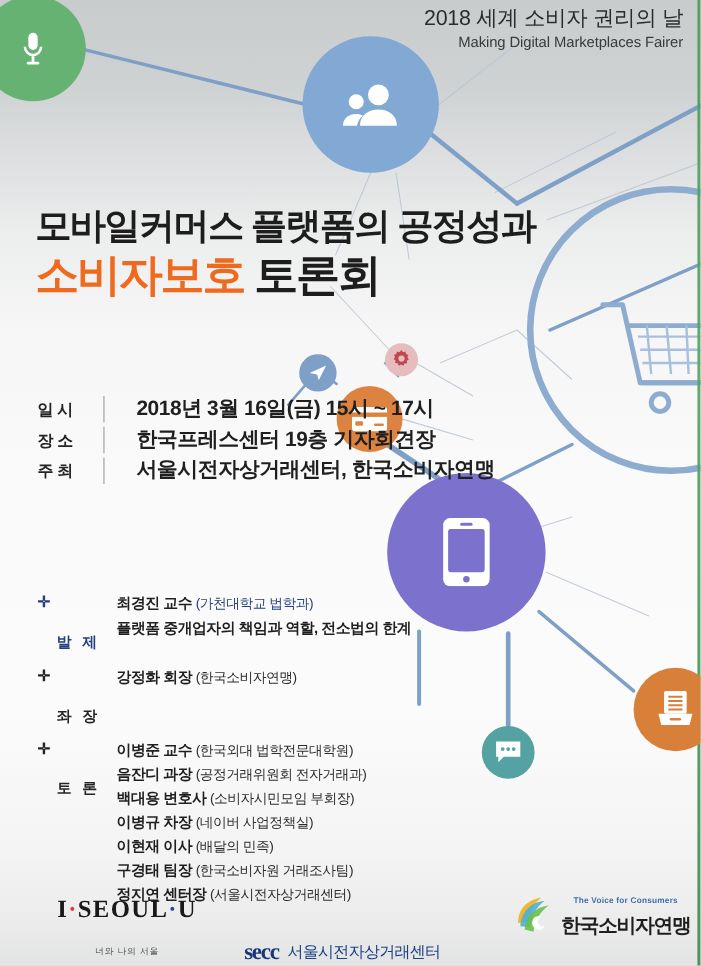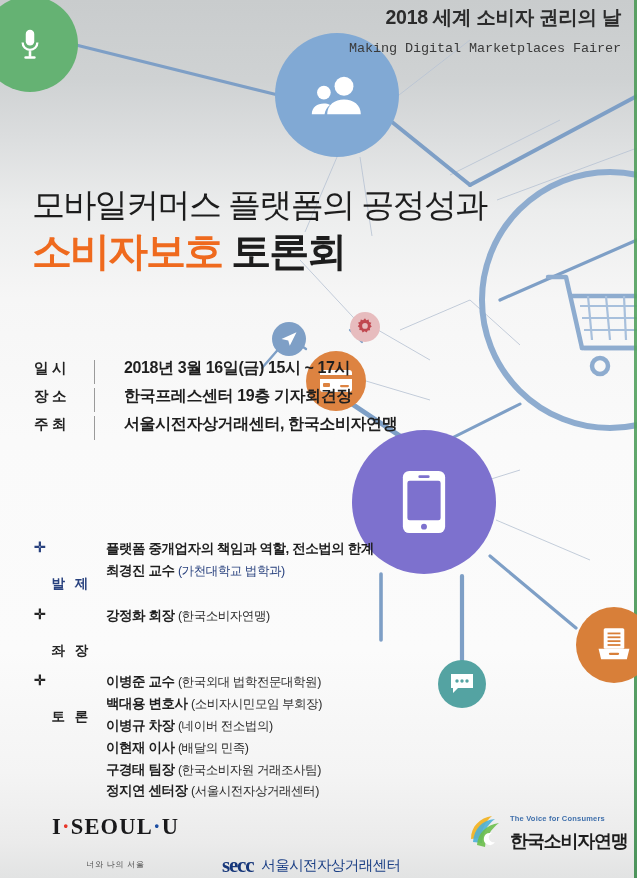--- a/index.html
+++ b/index.html
@@ -44,47 +44,47 @@
   .n-card   { left:306px;  top:351px;  width:60px;  height:60px;  background:#dd8341; }
   .n-phone  { left:352px;  top:430px;  width:144px; height:144px; background:#7d71ce; }
   .n-chat   { left:438px;  top:660px;  width:48px;  height:48px;  background:#54a3a2; }
   .n-doc    { left:576px;  top:607px;  width:76px;  height:76px;  background:#d87f39; }
 
   
   .head {
     position:absolute; right:16px; top:5px; text-align:right;
   }
   .head .kr {
-    font-size:19.5px; font-weight:700; color:#2b2b2b; letter-spacing:-.3px; line-height:1.25;text-align:right;
+    font-size:19.5px; font-weight:400; color:#2b2b2b; letter-spacing:-.3px; line-height:1.25;text-align:right;
   }
   .head .en {
-    font-size:13.5px; font-weight:400; color:#3a3a3a; letter-spacing:-.1px; margin-top:12px;font-family:Liberation Mono, monospace;
+    font-size:13.5px; font-weight:400; color:#3a3a3a; letter-spacing:-.1px; margin-top:2px;
   }
 
   
   .title-block { position:absolute; left:32px; top:186px; }
   .title-l1 {
-    font-size:33px; font-weight:400; color:#1d1d1d; letter-spacing:-1.6px; line-height:1.18;
+    font-size:33px; font-weight:700; color:#1d1d1d; letter-spacing:-1.6px; line-height:1.18;
     white-space:nowrap;
   }
   .title-l2 {
     margin-top:4px; font-size:40px; font-weight:700; letter-spacing:-2px; line-height:1.1;
     white-space:nowrap; color:#1d1d1d;
   }
   .title-l2 .hl { color:#ef6a1e; }
 
   
   .info { position:absolute; left:34px; top:358px; }
   .info-row { display:flex; align-items:baseline; height:28px;gap:16px; }
   .info-label {
     width:44px; font-size:14.5px; font-weight:700; color:#232323;
     letter-spacing:3.5px; text-align:left;
   }
   .info-sep { width:1px; align-self:stretch; background:#9a9a9a; margin:2px 13px 2px 0; }
-  .info-val { font-size:16px; font-weight:700; color:#1f1f1f; letter-spacing:-.4px; white-space:nowrap; }
+  .info-val { font-size:19px; font-weight:700; color:#1f1f1f; letter-spacing:-.4px; white-space:nowrap; }
 
   
   .program { position:absolute; left:34px; top:538px; }
   .p-block { display:flex; margin-bottom:11px; }
   .p-tag {
     display:flex; align-items:flex-start; width:72px; flex:0 0 72px;
     font-size:13.5px; font-weight:700; color:#242424; letter-spacing:-.2px;
   }
   .p-plus { font-size:14px; font-weight:700; margin-right:6px; line-height:1.4; }
   .p-tag .tg { letter-spacing:3px; line-height:1.45;margin-top:36px; }
@@ -111,21 +111,21 @@
     font-family:"Liberation Serif", serif;
     font-size:21px; font-weight:700; color:#17377a; letter-spacing:-1.2px; line-height:1;
   }
   .logo-secc .secc-kr {
     margin-left:8px; font-size:14.5px; font-weight:400; color:#1b3f85; letter-spacing:-.6px;
   }
 
   .logo-kcf { position:absolute; left:468px; top:9px; display:flex; align-items:flex-end; }
   .kcf-mark { width:36px; height:38px; margin-right:6px; flex:0 0 36px; }
   .kcf-text { padding-bottom:1px; }
-  .kcf-en { font-size:7.5px; font-weight:700; color:#3f6fab; letter-spacing:.2px; margin-bottom:9px; }
+  .kcf-en { font-size:7.5px; font-weight:700; color:#3f6fab; letter-spacing:.2px; margin-bottom:9px;text-align:center; }
   .kcf-kr { font-size:18px; font-weight:700; color:#1d1d1d; letter-spacing:-1.2px; line-height:1; }
 </style>
 </head>
 <body>
 
 <div id="poster">
 
   <svg class="svg-layer" viewBox="0 0 637 878" xmlns="http://www.w3.org/2000/svg">
 
     <g stroke="#b9c4d4" stroke-width="1" fill="none" opacity=".85">
@@ -284,25 +284,25 @@
   </div>
 
   <div class="program">
 
     <div class="p-block blue">
       <div class="p-tag">
         <span class="p-plus">✛</span>
         <span class="tg">발 제</span>
       </div>
       <div class="p-lines">
-        <div class="p-line">플랫폼 중개업자의 책임과 역할, 전소법의 한계</div>
         <div class="p-line">
           <span>최경진 교수</span>
           <span class="sub">(가천대학교 법학과)</span>
         </div>
+        <div class="p-line">플랫폼 중개업자의 책임과 역할, 전소법의 한계</div>
       </div>
     </div>
 
     <div class="p-block">
       <div class="p-tag">
         <span class="p-plus">✛</span>
         <span class="tg">좌 장</span>
       </div>
       <div class="p-lines">
         <div class="p-line">
@@ -316,26 +316,30 @@
       <div class="p-tag">
         <span class="p-plus">✛</span>
         <span class="tg">토 론</span>
       </div>
       <div class="p-lines">
         <div class="p-line">
           <span>이병준 교수</span>
           <span class="sub">(한국외대 법학전문대학원)</span>
         </div>
         <div class="p-line">
+          <span>음잔디 과장</span>
+          <span class="sub">(공정거래위원회 전자거래과)</span>
+        </div>
+        <div class="p-line">
           <span>백대용 변호사</span>
           <span class="sub">(소비자시민모임 부회장)</span>
         </div>
         <div class="p-line">
           <span>이병규 차장</span>
-          <span class="sub">(네이버 전소법의)</span>
+          <span class="sub">(네이버 사업정책실)</span>
         </div>
         <div class="p-line">
           <span>이현재 이사</span>
           <span class="sub">(배달의 민족)</span>
         </div>
         <div class="p-line">
           <span>구경태 팀장</span>
           <span class="sub">(한국소비자원 거래조사팀)</span>
         </div>
         <div class="p-line">

